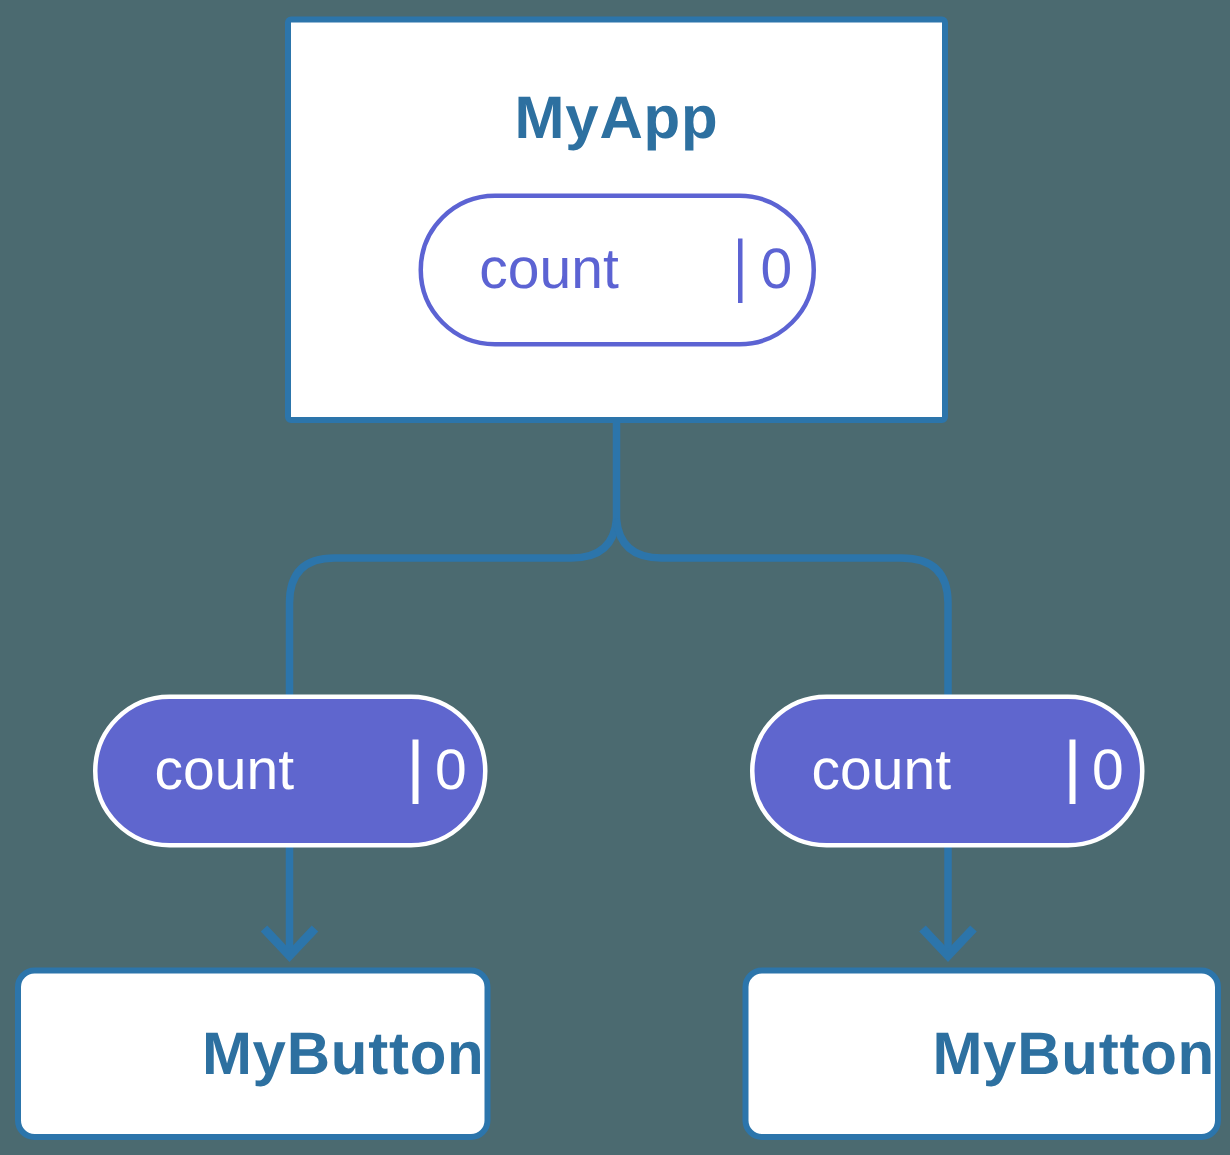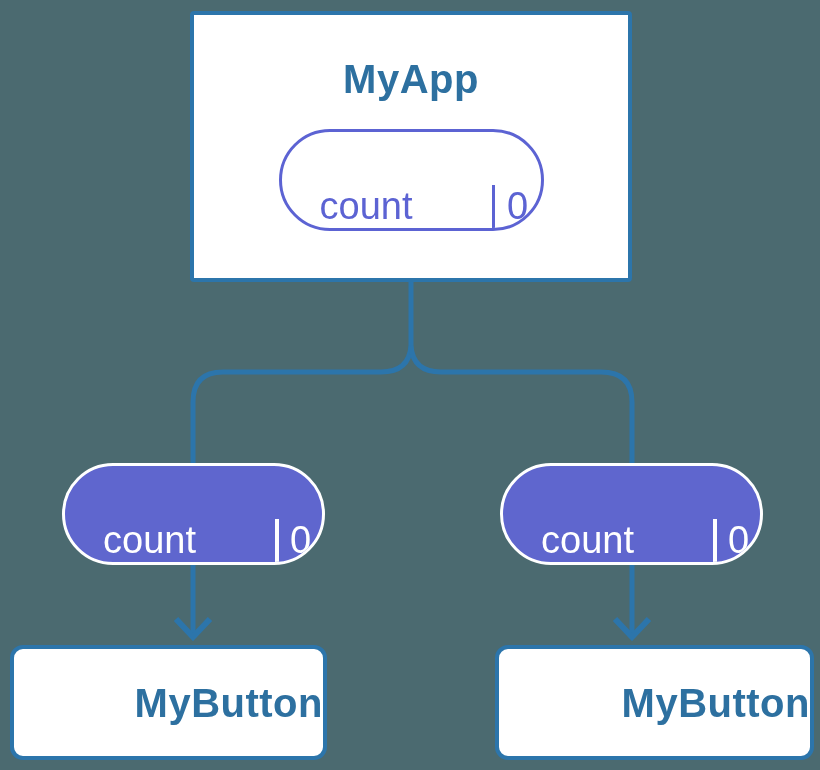--- a/index.html
+++ b/index.html
@@ -53,21 +53,21 @@
     letter-spacing:0.5px;
   }
   .node-leaf{
     top:645px;height:115px;
     border-radius:13px;
     display:flex;align-items:center;justify-content:flex-end;
   }
   .node-leaf-left{left:10px;width:317px;}
   .node-leaf-right{left:495px;width:319px;}
   .pill{
-    display:flex;align-items:flex-end;
+    display:flex;align-items:center;
     box-sizing:border-box;
     border-radius:52px;
     overflow:hidden;
     z-index:2;
     gap:41px;
   }
   .pill-outline{
     margin-top:26px;
     width:265px;height:102px;
     background:var(--node_fill);

